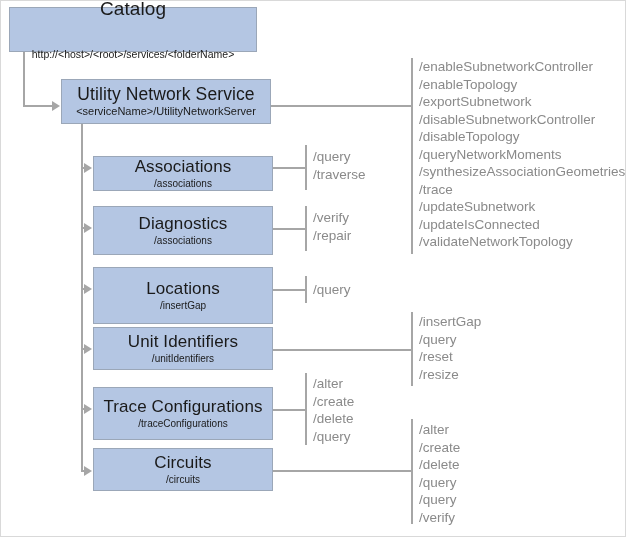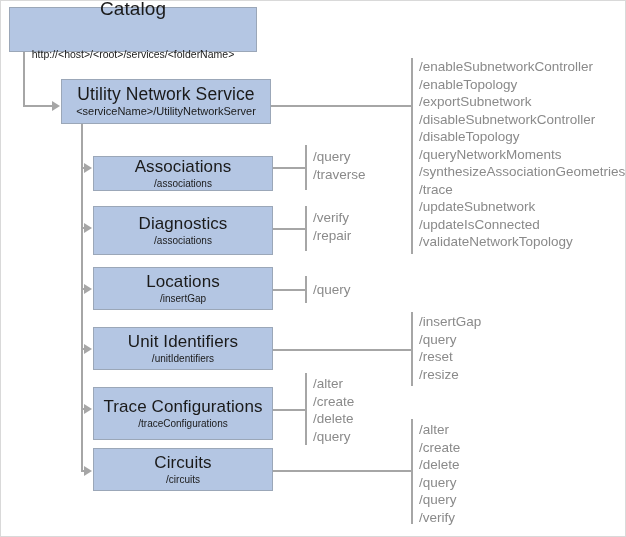--- a/index.html
+++ b/index.html
@@ -106,21 +106,21 @@
   <div class="node" style="left:92px; top:155px; width:180px; height:35px;">
     <div class="title">Associations</div>
     <div class="path">/associations</div>
   </div>
 
   <div class="node" style="left:92px; top:205px; width:180px; height:49px;">
     <div class="title">Diagnostics</div>
     <div class="path">/associations</div>
   </div>
 
-  <div class="node" style="left:92px; top:266px; width:180px; height:43px;">
+  <div class="node" style="left:92px; top:266px; width:180px; height:57px;">
     <div class="title">Locations</div>
     <div class="path">/insertGap</div>
   </div>
 
   <div class="node" style="left:92px; top:326px; width:180px; height:43px;">
     <div class="title">Unit Identifiers</div>
     <div class="path">/unitIdentifiers</div>
   </div>
 
   <div class="node" style="left:92px; top:386px; width:180px; height:53px;">

